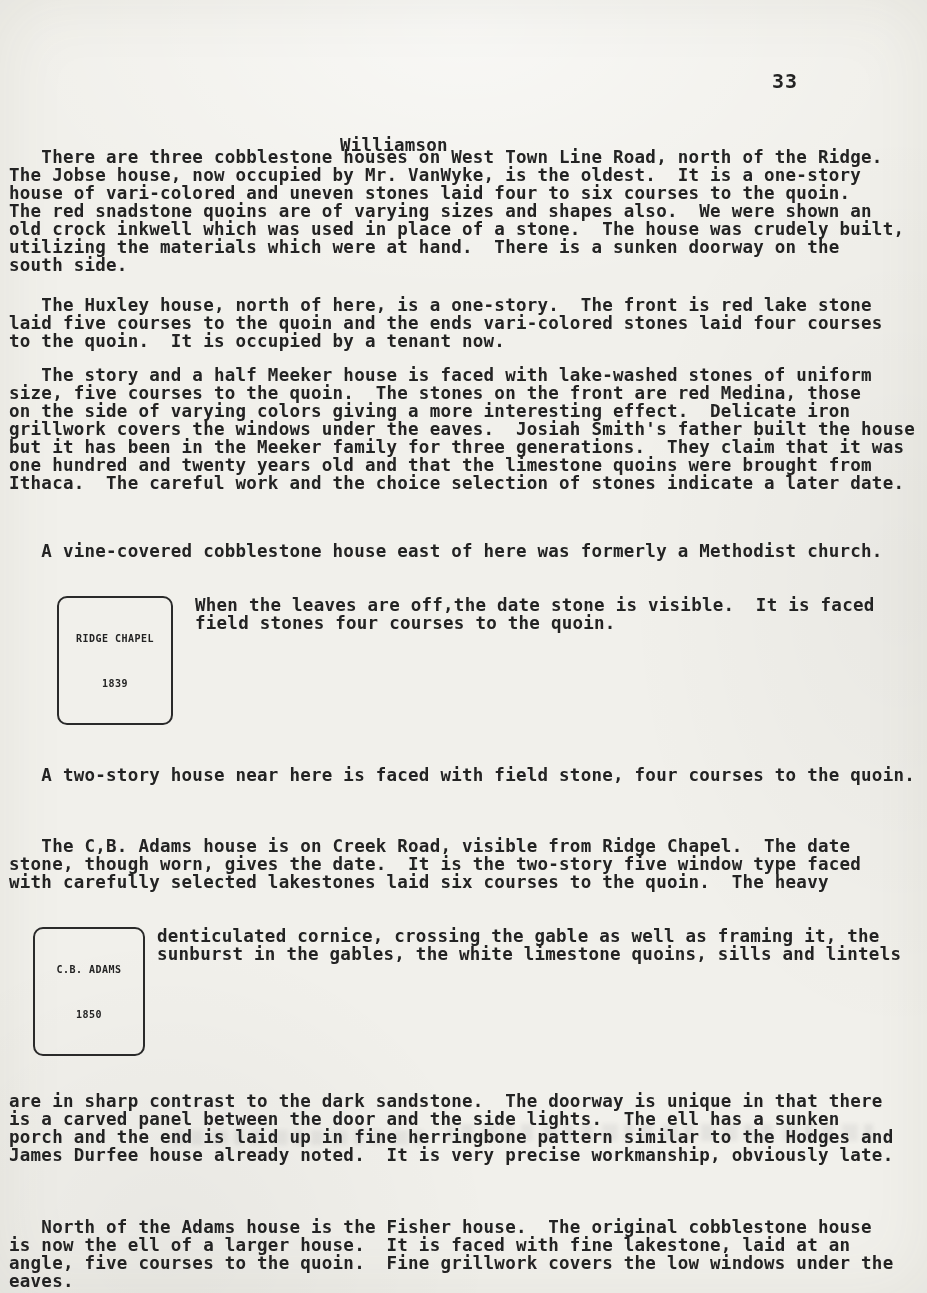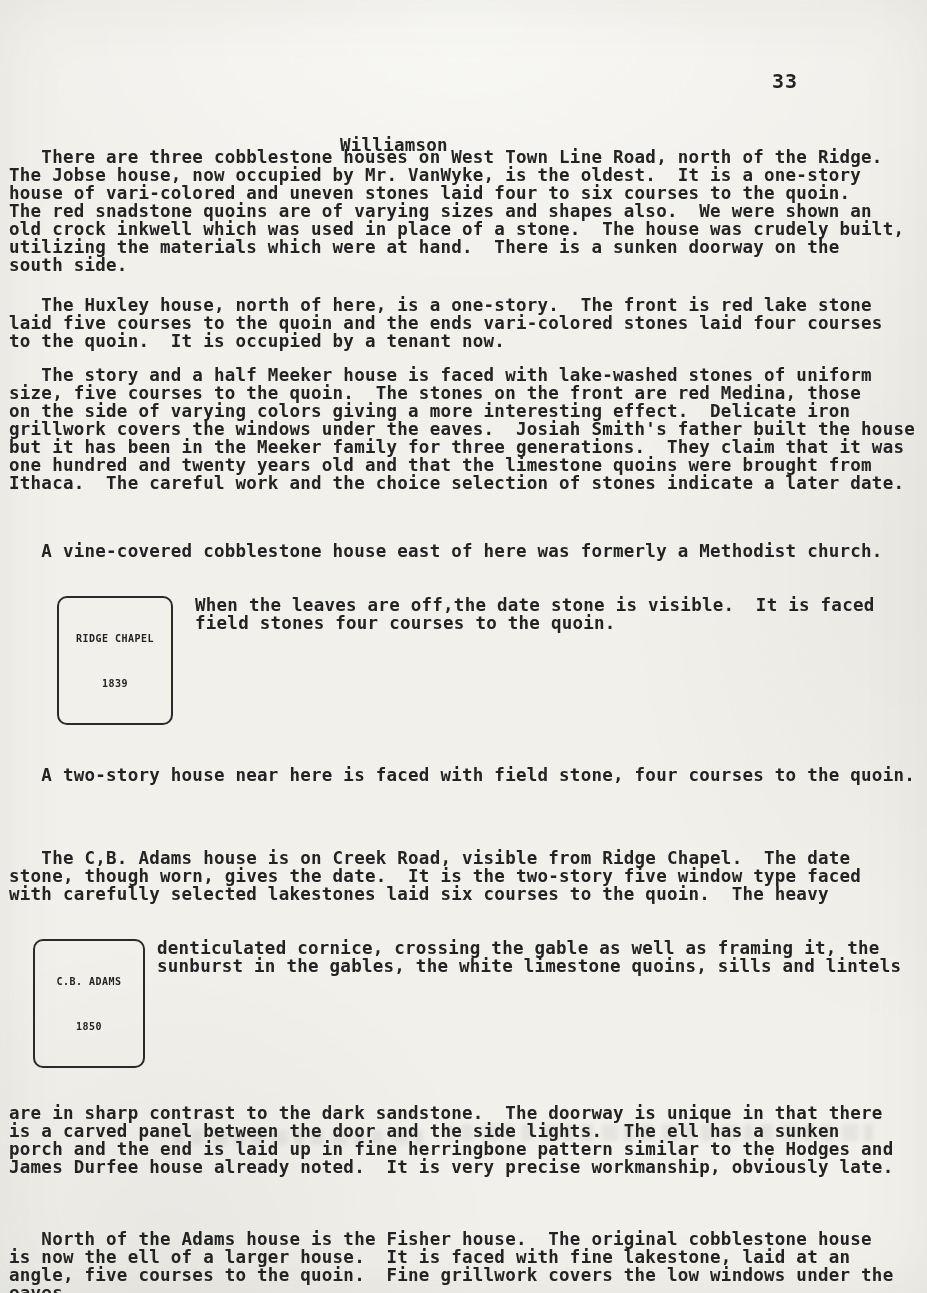--- a/index.html
+++ b/index.html
@@ -44,21 +44,21 @@
     left: 9px;
     top: 148px;
     width: 916px;
   }
   .para, .line { white-space: pre; }
   .para { margin-bottom: 19px; }
   .p1 { margin-bottom: 22px; }
   .p2 { margin-bottom: 14px; }
   .p3 { margin-bottom: 16px; }
   .p4 { margin-bottom: 5px; }
-  .p5 { margin-bottom: 29px; }
+  .p5 { margin-bottom: 17px; }
   .p6 { margin-bottom: 18px; }
   .p7 { margin-bottom: 8px; }
   .row { display: flex; align-items: flex-start; }
   .badge {
     border: 2px solid #2a2a2a;
     border-radius: 10px;
     text-align: center;
     font-size: 10px;
     line-height: 15px;
     letter-spacing: 0.5px;

